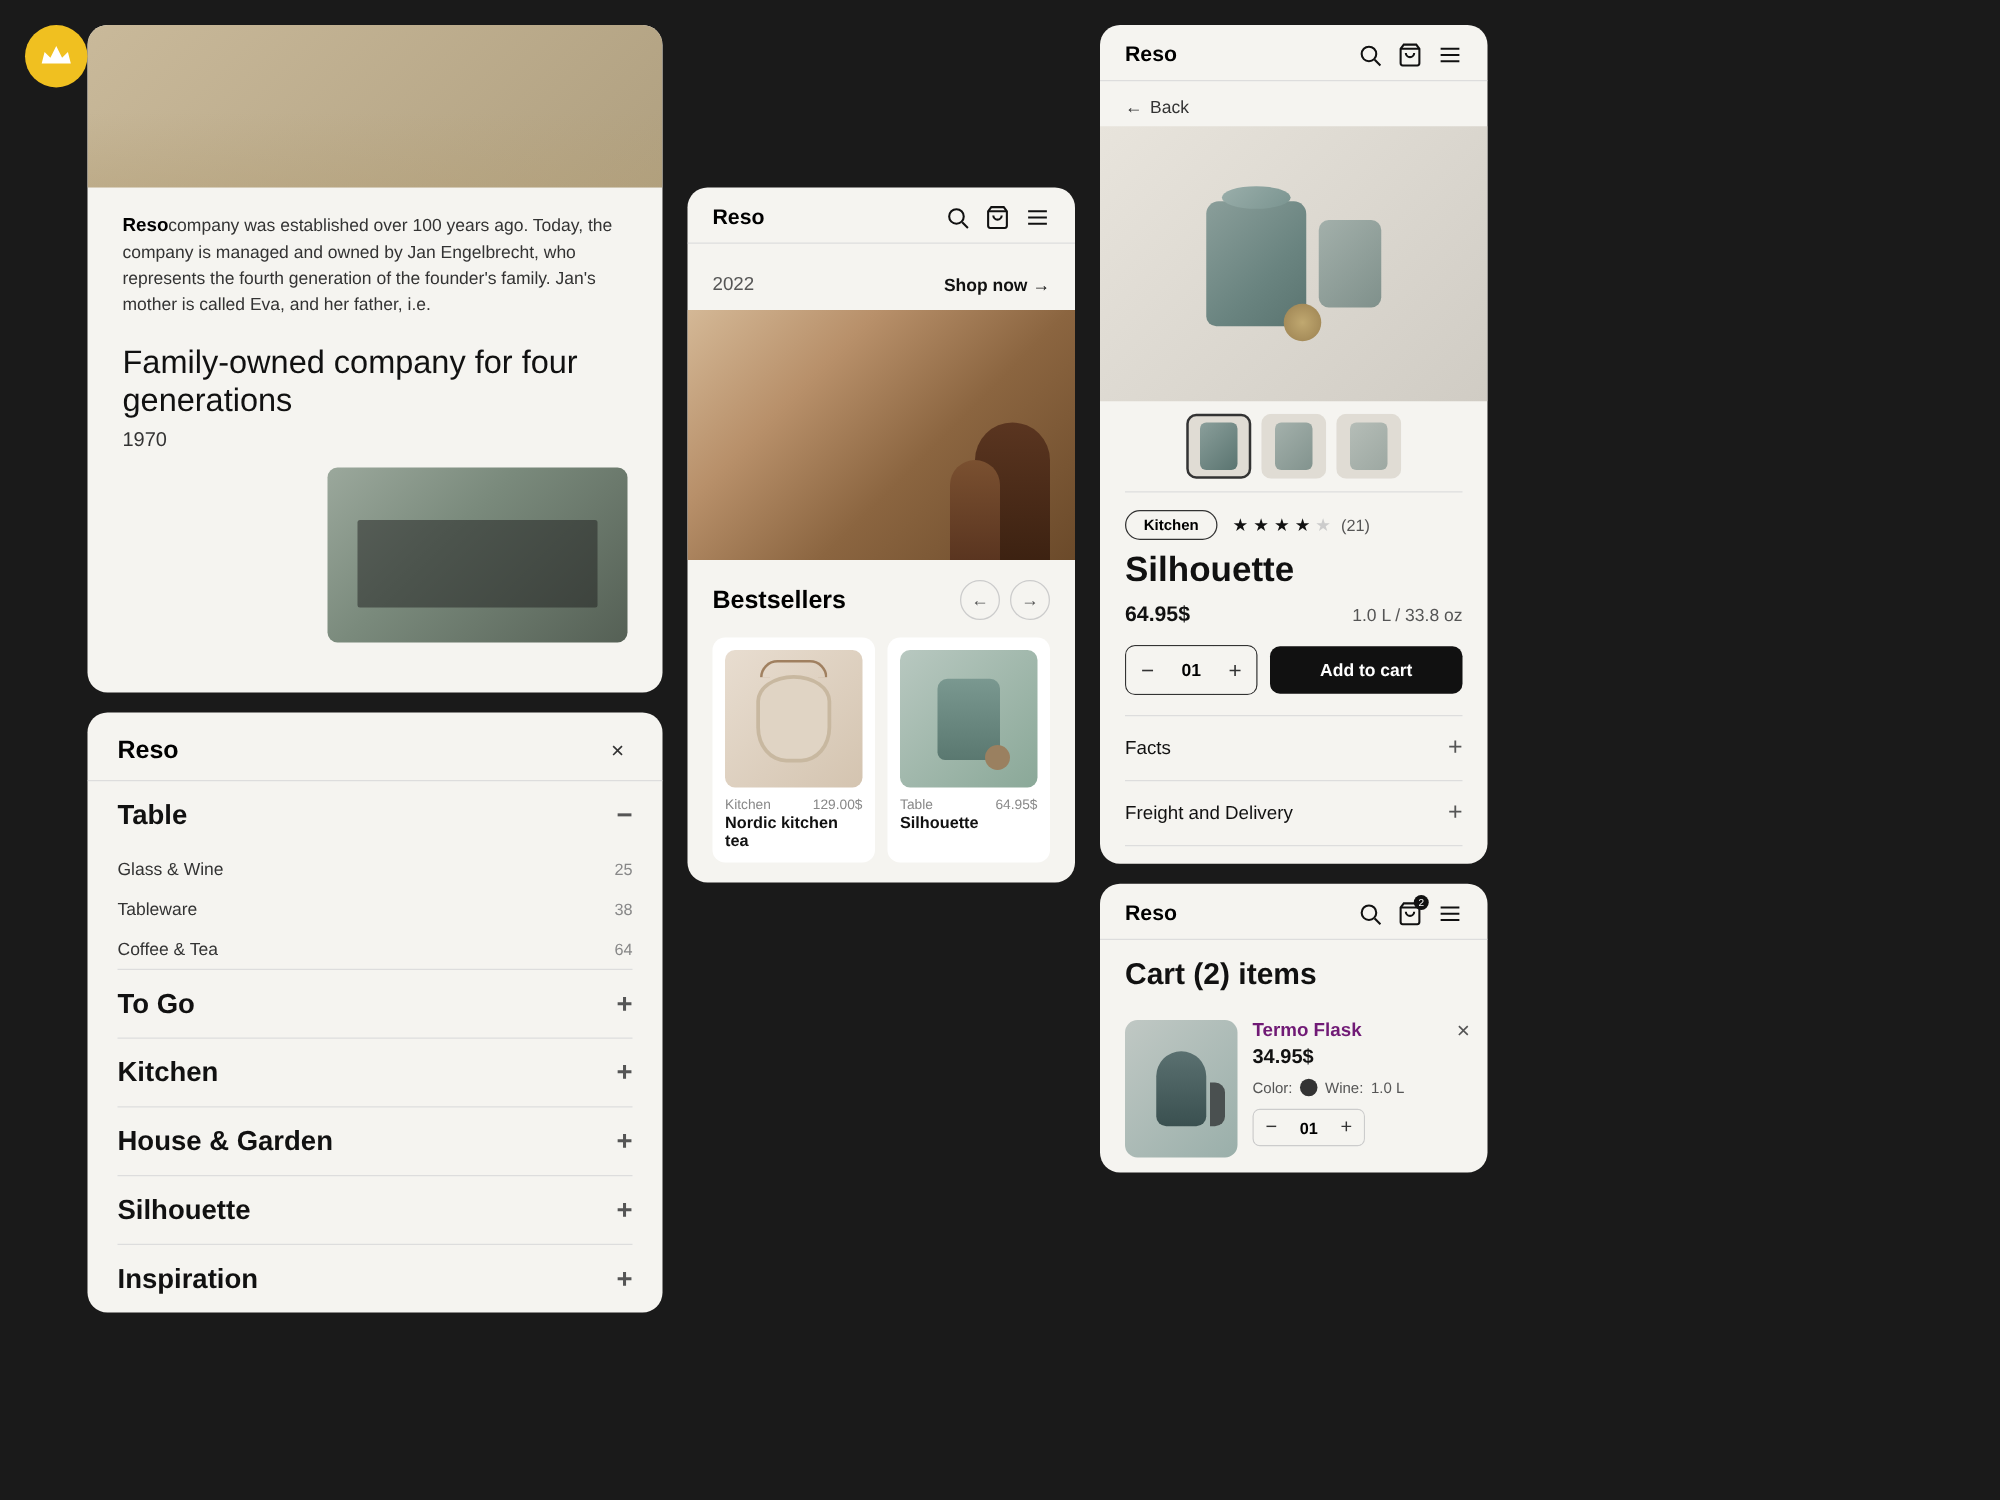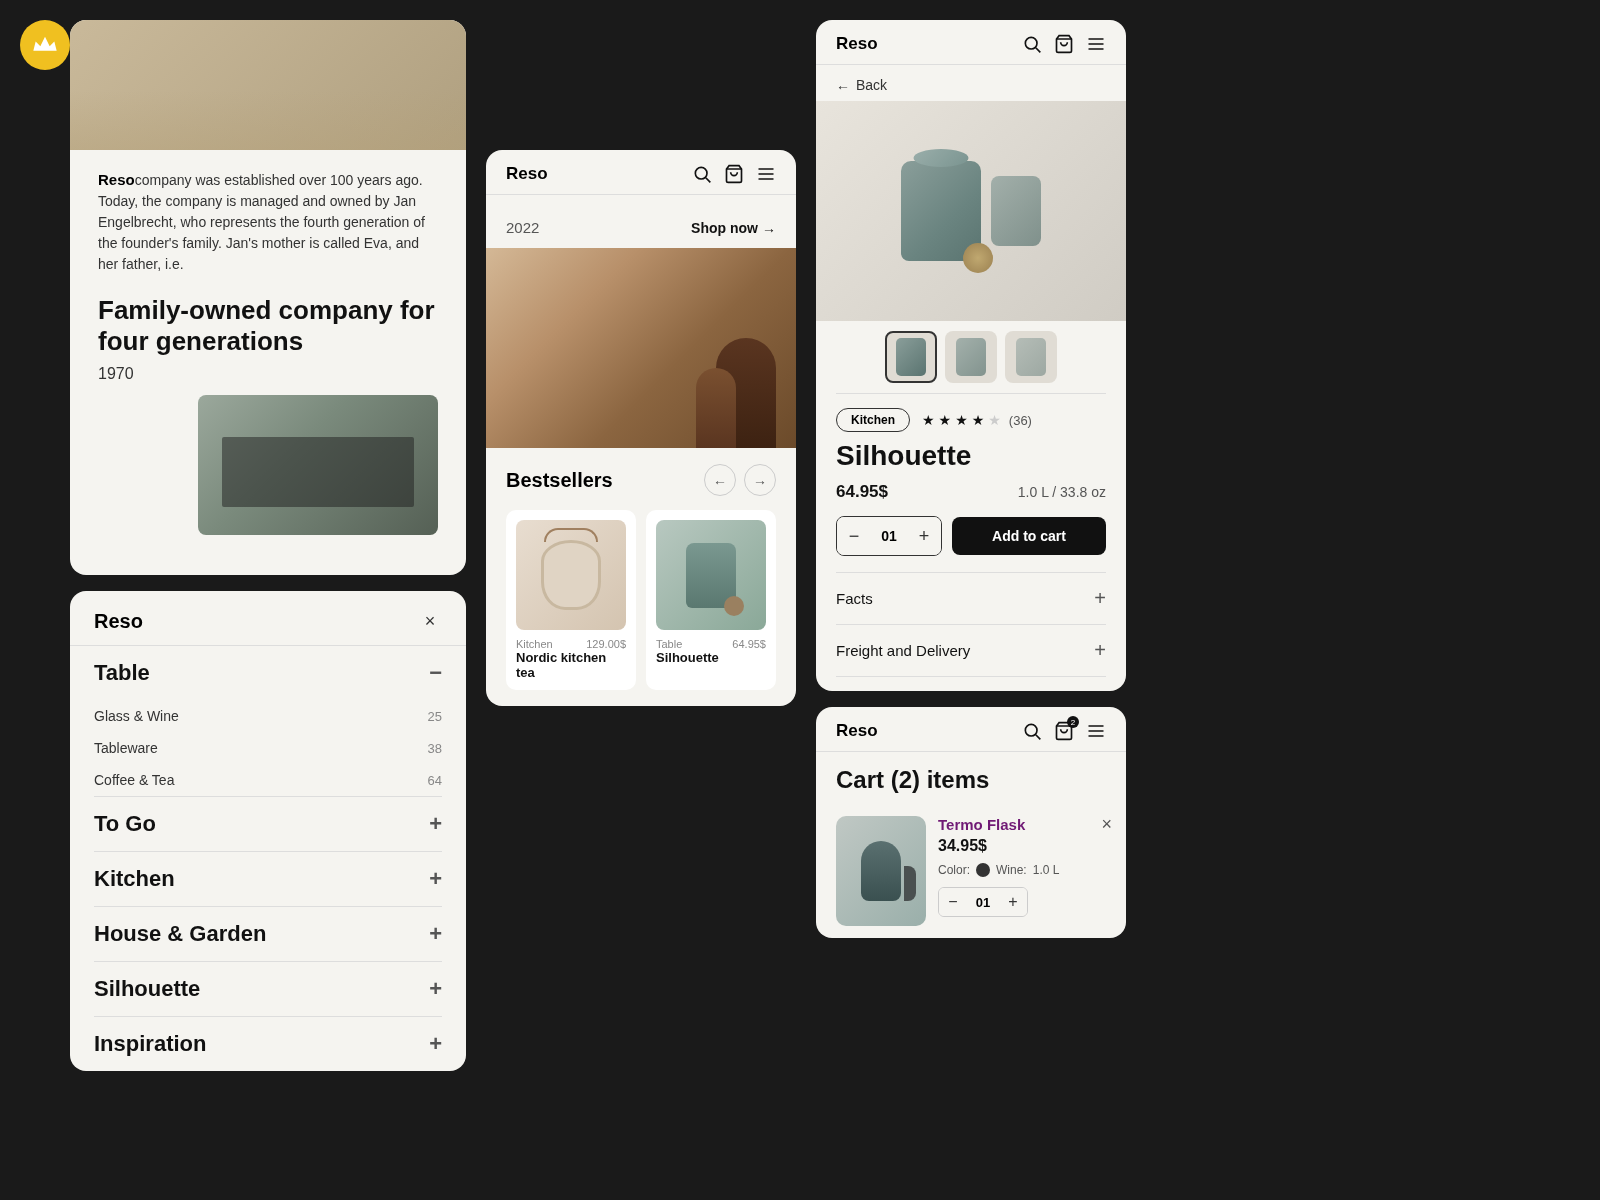--- a/index.html
+++ b/index.html
@@ -10,21 +10,21 @@
       min-height: 1200px;
       display: flex;
       align-items: flex-start;
       padding: 20px;
       gap: 20px;
       overflow: hidden;
     }
 
     
     .left-panel {
-      width: 396px;
+      width: 460px;
       display: flex;
       flex-direction: column;
       gap: 16px;
       margin-top: 0;
     }
 
     .about-card {
       background: #f5f4f0;
       border-radius: 16px;
       overflow: hidden;
@@ -46,21 +46,21 @@
     }
     .about-card-body {
       padding: 20px 28px;
     }
     .about-card-body .brand-name {
       font-weight: 700;
       font-size: 15px;
     }
     .about-card-body .heading {
       font-size: 26px;
-      font-weight: 700;
+      font-weight: 400;
       line-height: 1.2;
       margin-top: 20px;
       color: #111;
     }
     .about-year {
       font-size: 16px;
       font-weight: 500;
       color: #333;
       margin-top: 8px;
     }
@@ -960,21 +960,21 @@
 
     <div class="detail-info">
       <div class="tag-row">
         <div class="category-tag">Kitchen</div>
         <div class="stars-row">
           <span class="star">★</span>
           <span class="star">★</span>
           <span class="star">★</span>
           <span class="star">★</span>
           <span class="star empty">★</span>
-          <span class="review-count">(36)</span>
+          <span class="review-count">(21)</span>
         </div>
       </div>
 
       <div class="product-name">Silhouette</div>
 
       <div class="price-volume-row">
         <span class="price">64.95$</span>
         <span class="volume">1.0 L / 33.8 oz</span>
       </div>
 

